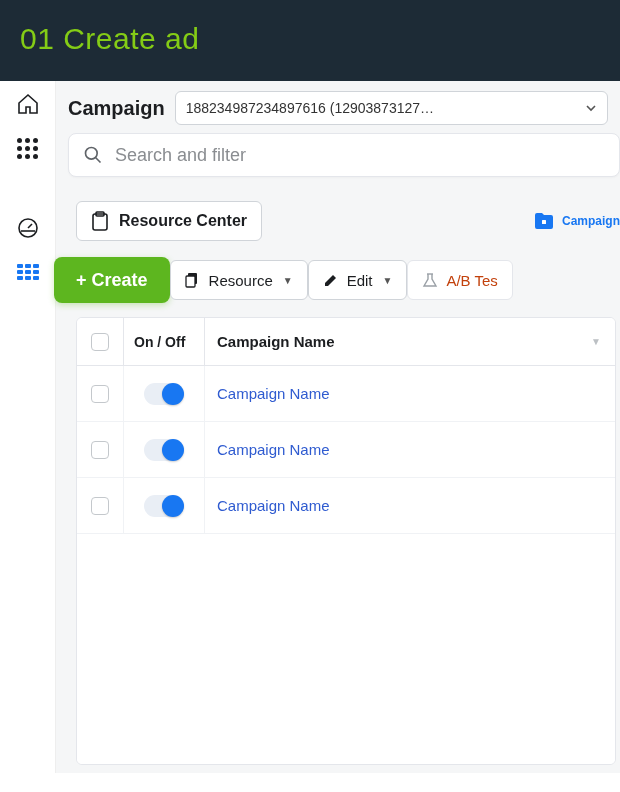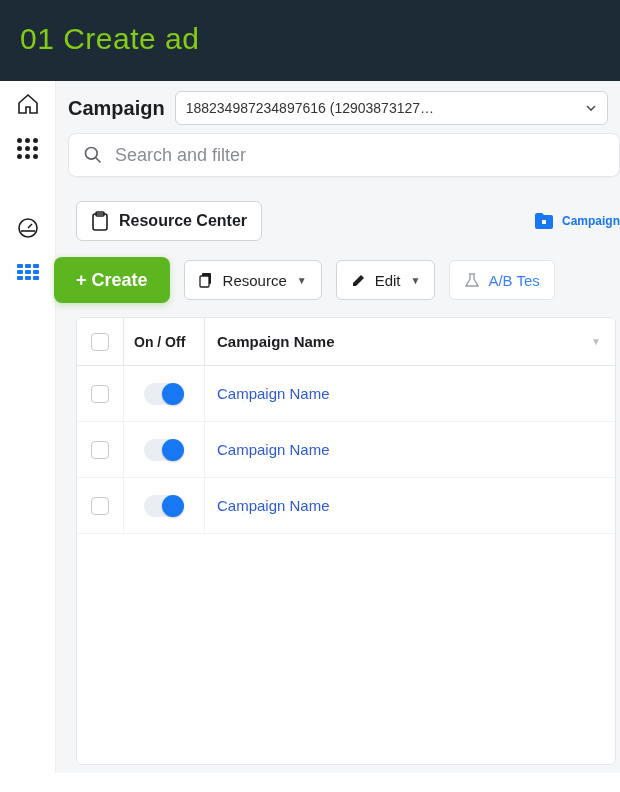--- a/index.html
+++ b/index.html
@@ -15,24 +15,24 @@
   .title { font-size: 20px; font-weight: 700; color: #1c1e21; }
   .account-dd { flex: 1; background: #fff; border: 1px solid #d0d4d9; border-radius: 6px; height: 34px; display: flex; align-items: center; padding: 0 10px; font-size: 14px; color: #333; cursor: pointer; justify-content: space-between; }
   .account-dd .caret { margin-left: 8px; }
   .search-wrap { margin: 2px 0 0 12px; }
   .search { background: #fff; border: 1px solid #e4e6eb; border-radius: 8px; height: 44px; display: flex; align-items: center; padding: 0 14px; gap: 12px; box-shadow: 0 1px 2px rgba(0,0,0,0.03); }
   .search input { border: none; outline: none; font-size: 18px; color: #333; flex: 1; background: transparent; }
   .search input::placeholder { color: #8a8d91; }
   .tabs-row { display: flex; align-items: center; margin: 24px 0 0 20px; gap: 0; }
   .res-center { background: #fff; border: 1px solid #d0d4d9; border-radius: 6px; height: 40px; display: flex; align-items: center; padding: 18px 14px; gap: 10px; font-size: 16px; font-weight: 600; color: #1c1e21; cursor: pointer; }
   .tab-campaigns { display: flex; align-items: center; gap: 8px; font-size: 12px; font-weight: 700; color: #1877f2; margin-left: auto; padding: 6px 0 6px 10px; cursor: pointer; }
-  .toolbar { display: flex; align-items: center; margin: 16px 0 0 0; gap: 14px; padding-left: 0; }
+  .toolbar { display: flex; align-items: center; margin: 16px 0 0 0; padding-left: 0; }
   .create-btn { background: #5db61f; color: #fff; font-size: 18px; font-weight: 700; border: none; border-radius: 8px; height: 46px; padding: 0 22px; display: flex; align-items: center; gap: 6px; box-shadow: 0 2px 6px rgba(93,182,31,0.3); cursor: pointer; margin-left: -2px; }
   .tool-btn { background: #fff; border: 1px solid #d0d4d9; border-radius: 6px; height: 40px; padding: 0 14px; display: flex; align-items: center; gap: 8px; font-size: 15px; color: #1c1e21; cursor: pointer; }
-  .tool-btn.disabled { color: #3b82f6; border-color: #e4e6eb; cursor: default; }
+  .tool-btn.disabled { color: #c2410c; border-color: #e4e6eb; cursor: default; }
   .tool-btn .small-caret { font-size: 10px; color: #555; margin-left: 2px; }
   .table-wrap { margin: 14px 4px 0 20px; background: #fff; border: 1px solid #e4e6eb; border-radius: 6px; overflow: hidden; }
   .thead { display: flex; align-items: center; height: 48px; border-bottom: 1px solid #e4e6eb; background: #fff; }
   .th-check { width: 46px; display: flex; align-items: center; justify-content: center; }
   .th-onoff { width: 82px; font-size: 14px; font-weight: 700; color: #1c1e21; display: flex; align-items: center; border-left: 1px solid #e4e6eb; border-right: 1px solid #e4e6eb; height: 100%; padding-left: 10px; }
   .th-name { flex: 1; font-size: 15px; font-weight: 700; color: #1c1e21; padding-left: 12px; display: flex; align-items: center; justify-content: space-between; padding-right: 14px; }
   .th-name .sort-caret { color: #bcc0c4; font-size: 10px; }
   .trow { display: flex; align-items: center; height: 56px; border-bottom: 1px solid #f0f2f5; }
   .td-check { width: 46px; display: flex; align-items: center; justify-content: center; }
   .td-onoff { width: 82px; display: flex; align-items: center; justify-content: center; border-left: 1px solid #f0f2f5; border-right: 1px solid #f0f2f5; height: 100%; }

